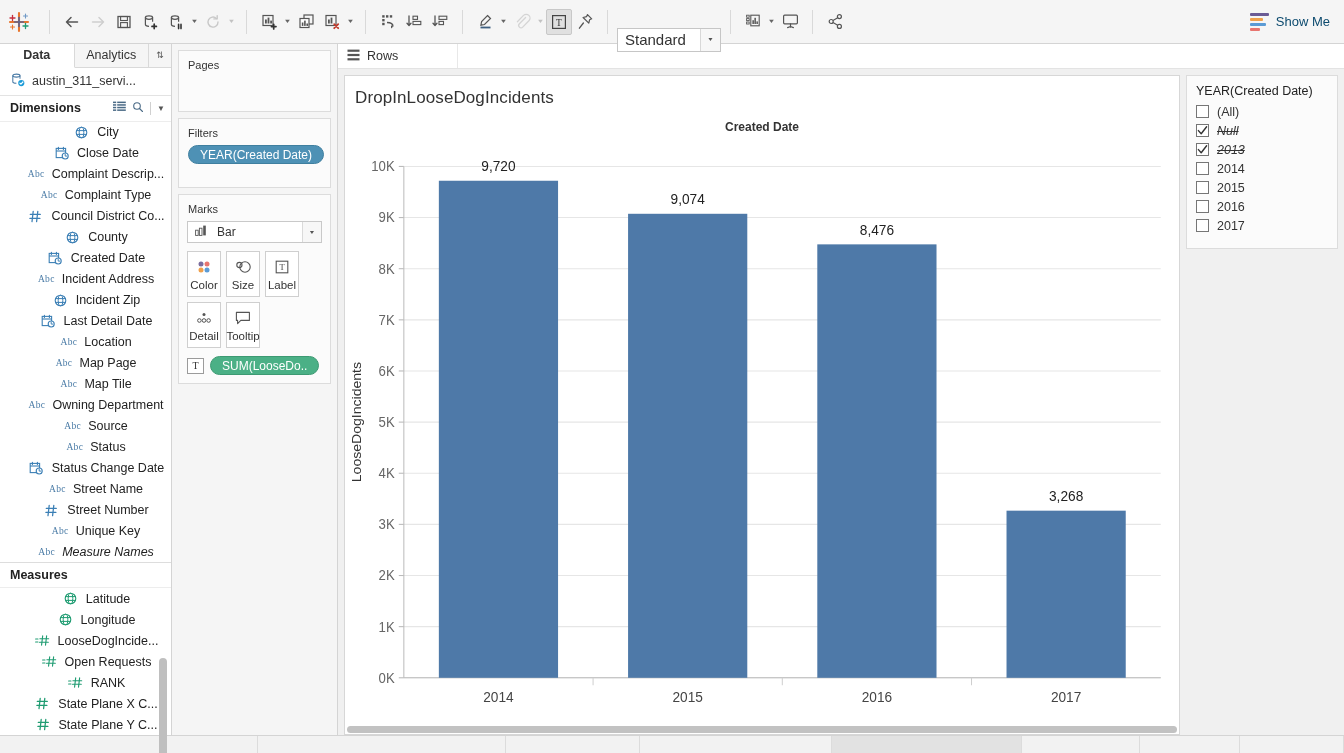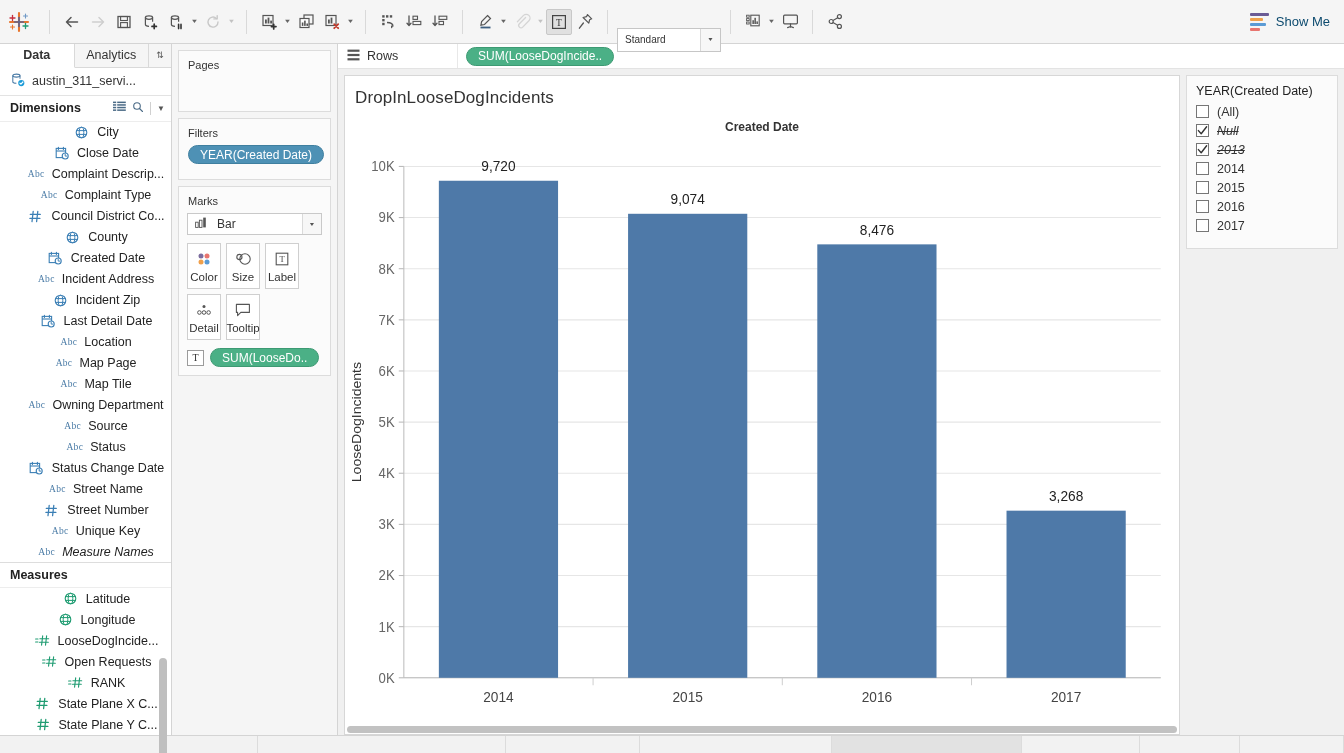--- a/index.html
+++ b/index.html
@@ -40,21 +40,21 @@
   }
   .tb-caret::after { content: "▼"; transform: scaleY(.72); }
   .tb-caret.disabled { opacity: .35; }
   .logo { width: 26px; height: 26px; position: relative; margin-right: 8px; }
   .logo svg { display: block; }
 
   .fit-select {
     height: 24px; width: 104px;
     border: 1px solid #c6c6c6; background: #fff;
     display: flex; align-items: center;
-    font-size: 10px; color: #333;
+    font-size: 15px; color: #333;
     padding-left: 7px;
     position: relative;
     margin-top: 36px;
   }
   .fit-select .fs-arrow {
     position: absolute; right: 0; top: 0; bottom: 0; width: 20px;
     border-left: 1px solid #d8d8d8; background: #f7f7f7;
     display: flex; align-items: center; justify-content: center;
     font-size: 7px; color: #555;
   }
@@ -124,21 +124,21 @@
   
   .cards {
     width: 166px; min-width: 166px;
     background: #f5f5f5; border-right: 1px solid #d4d4d4;
     padding: 6px 6px 0 6px;
     display: flex; flex-direction: column; gap: 6px;
   }
   .card { background: #fbfbfb; border: 1px solid #dcdcdc; }
   .card-title { font-size: 11px; color: #333; padding: 8px 0 6px 9px; }
   #card-pages { height: 62px; }
-  #card-filters { height: 62px; }
+  #card-filters { height: 70px; }
   #card-marks { flex: 0 0 auto; padding-bottom: 8px; }
 
   .pill {
     display: inline-flex; align-items: center; gap: 5px;
     height: 19px; border-radius: 10px;
     padding: 0 11px;
     font-size: 12px; color: #fff; white-space: nowrap;
   }
   .pill.blue-pill { background: #4e91b5; border: 1px solid #3f7f9f; }
   .pill.green-pill { background: #4bb086; border: 1px solid #3d9a73; }
@@ -794,25 +794,20 @@
       <div class="shelf-row">
         <div class="shelf-label">
           <span>
             <svg width="13" height="12" viewBox="0 0 13 12">
                 <rect x="0.5" y="0.6" width="12" height="2.2" fill="#555"></rect>
                 <rect x="0.5" y="4.9" width="12" height="2.2" fill="#555"></rect>
                 <rect x="0.5" y="9.2" width="12" height="2.2" fill="#555"></rect>
               </svg>
           </span>
           <span>Rows</span>
-        </div>
-        <div class="shelf-drop">
-          <span class="pill green-pill">
-            <span>SUM(LooseDogIncide..</span>
-          </span>
         </div>
       </div>
 
       <div class="view-area">
 
         <div class="viz">
           <div class="viz-title">DropInLooseDogIncidents</div>
           <div class="col-header">Created Date</div>
           <div class="plot-wrap">
             <svg id="chart-svg" width="100%" height="100%" viewBox="0 0 822 555" preserveAspectRatio="none">

